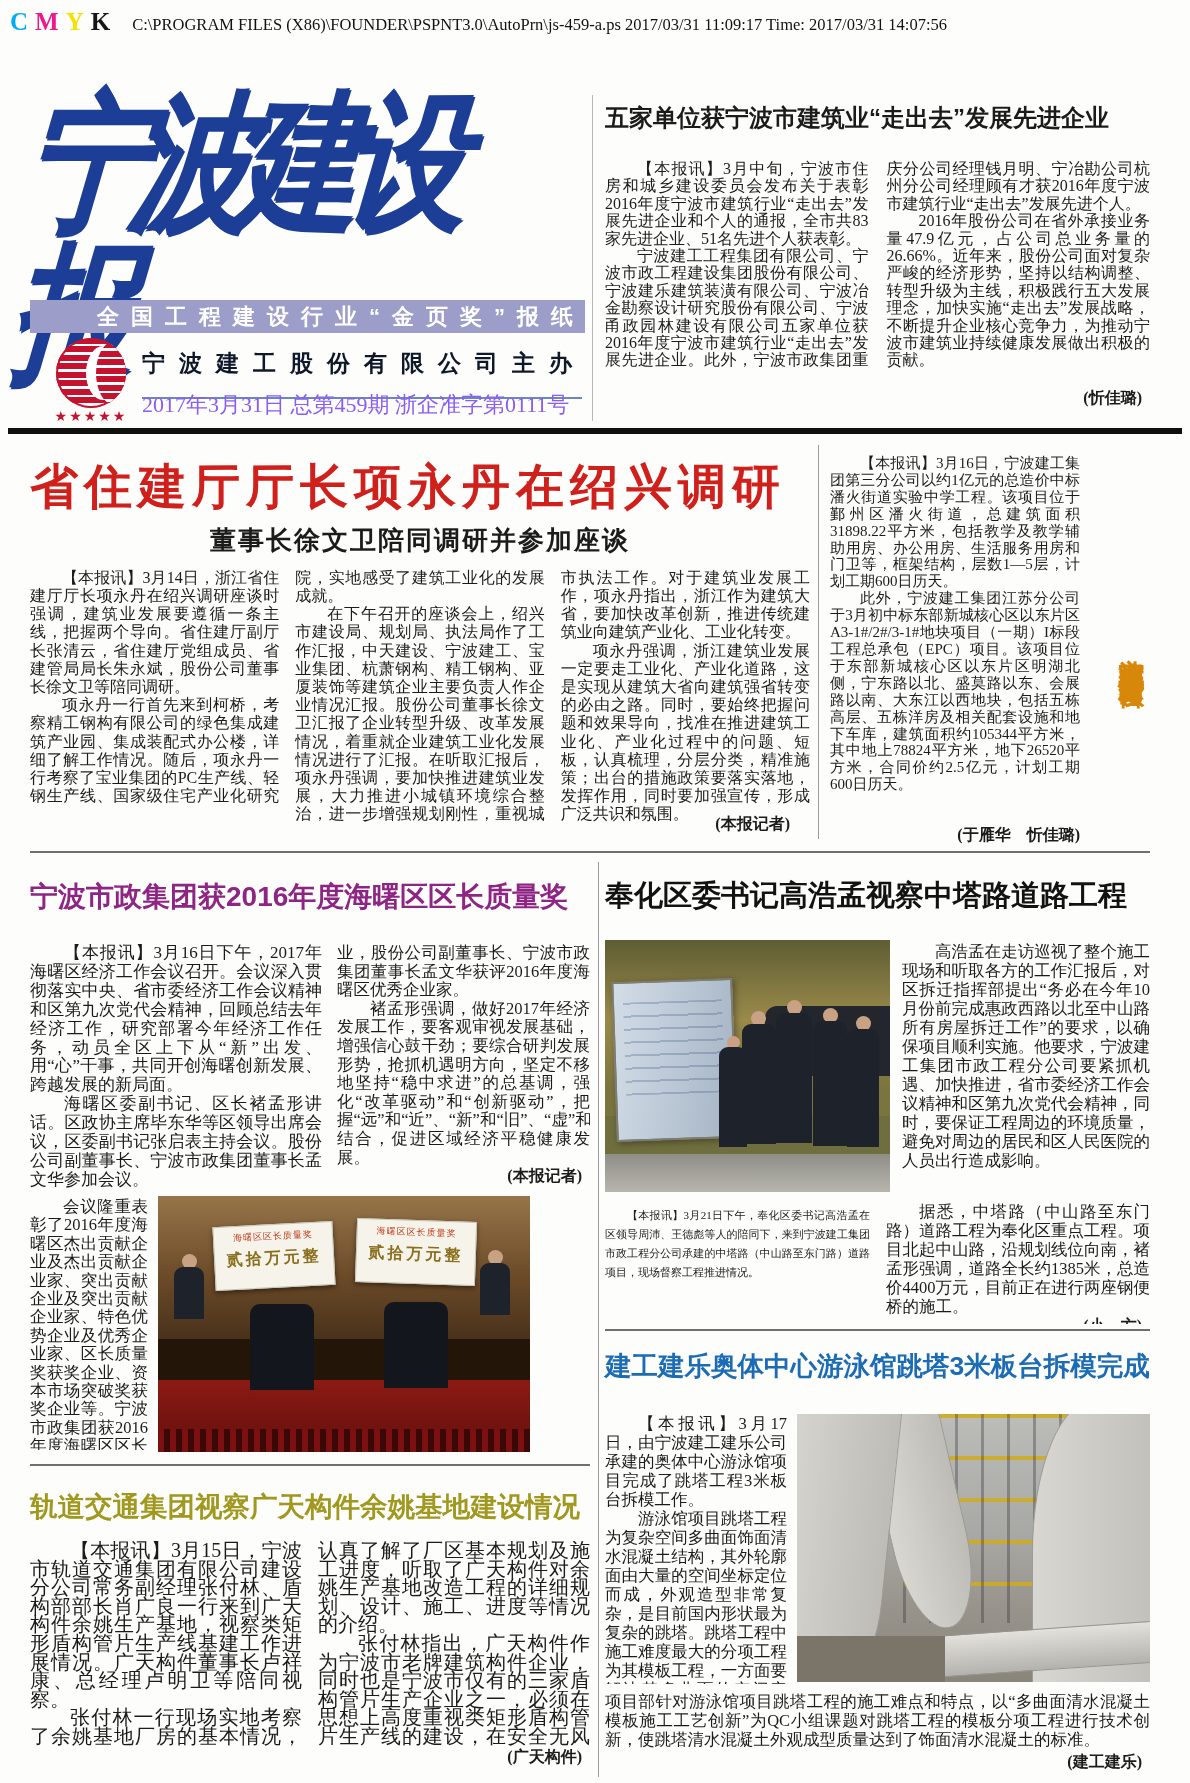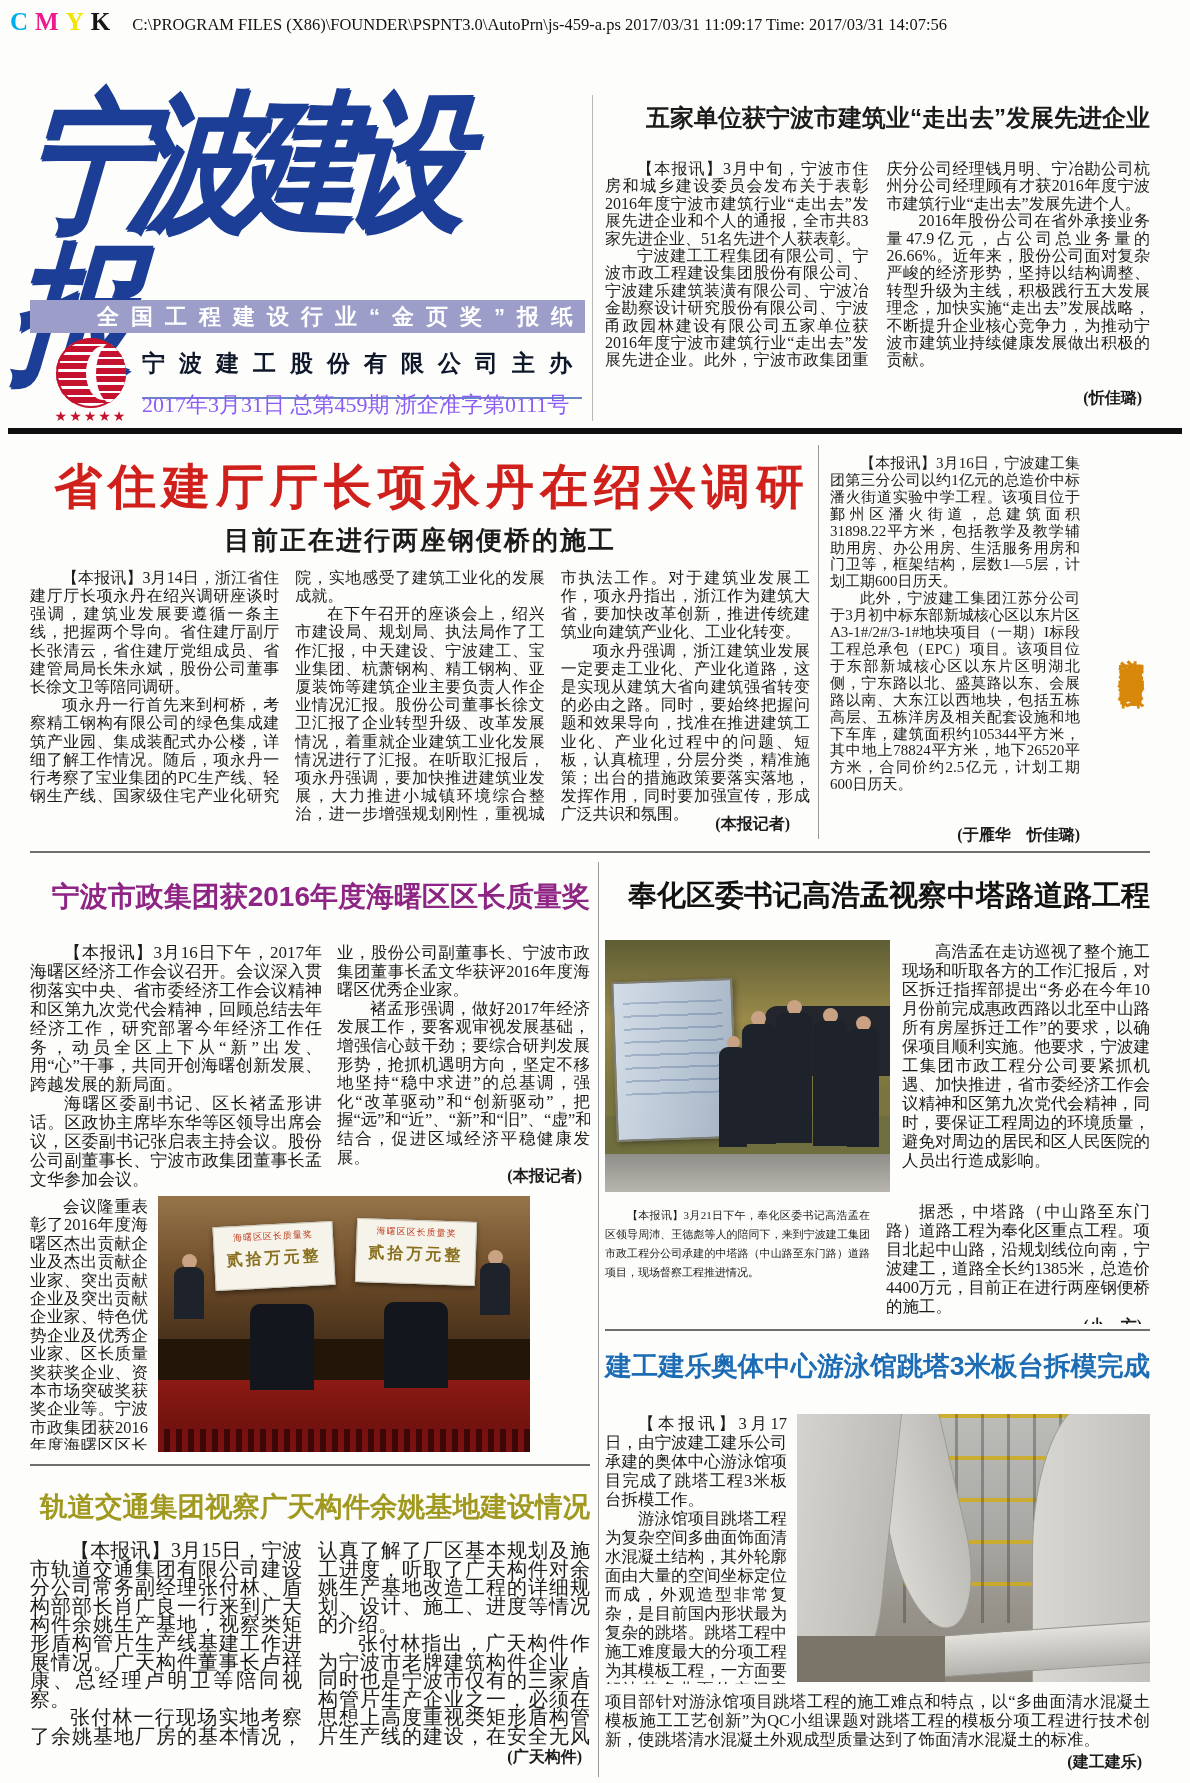--- a/index.html
+++ b/index.html
@@ -1,17 +1,17 @@
 <!DOCTYPE html>
 <html><head>
 <meta charset="utf-8">
 <style>
   html,body{margin:0;padding:0;}
   body{width:1190px;height:1783px;background:#fdfdfb;font-family:"Liberation Serif","DejaVu Serif",serif;color:#1b1b1b;position:relative;overflow:hidden;}
-  .hed{font-family:"Liberation Sans","DejaVu Sans",sans-serif;font-weight:900;text-align:right;white-space:nowrap;}
+  .hed{font-family:"Liberation Sans","DejaVu Sans",sans-serif;font-weight:900;text-align:left;white-space:nowrap;}
   .bodytxt{text-align:justify;}
   .bodytxt p{margin:0;text-indent:2em;}
   .bodytxt p.noind{text-indent:0;}
   .byline{text-align:right;font-weight:bold;font-size:16px;padding-right:8px;}
   .vline{position:absolute;width:1px;background:#9a9a9a;}
   .hline{position:absolute;height:2px;background:#6f6f6f;}
 
   
   .print-strip{position:absolute;top:8px;left:10px;right:10px;display:flex;align-items:baseline;font-size:17px;}
   .reg{font-size:25px;font-weight:bold;margin-right:7px;font-family:"Liberation Serif",serif;}
@@ -135,21 +135,21 @@
     <p>2016年股份公司在省外承接业务量47.9亿元，占公司总业务量的26.66%。近年来，股份公司面对复杂严峻的经济形势，坚持以结构调整、转型升级为主线，积极践行五大发展理念，加快实施“走出去”发展战略，不断提升企业核心竞争力，为推动宁波市建筑业持续健康发展做出积极的贡献。</p>
   </div>
   <div class="byline">(忻佳璐)</div>
 </div>
 
 <div class="blackbar"></div>
 
 <div class="sec2">
   <div class="lead">
     <div class="hed t">省住建厅厅长项永丹在绍兴调研</div>
-    <div class="st">目前正在进行两座钢便桥的施工</div>
+    <div class="st">董事长徐文卫陪同调研并参加座谈</div>
     <div class="bd bodytxt">
       <p>【本报讯】3月14日，浙江省住建厅厅长项永丹在绍兴调研座谈时强调，建筑业发展要遵循一条主线，把握两个导向。省住建厅副厅长张清云，省住建厅党组成员、省建管局局长朱永斌，股份公司董事长徐文卫等陪同调研。</p>
       <p>项永丹一行首先来到柯桥，考察精工钢构有限公司的绿色集成建筑产业园、集成装配式办公楼，详细了解工作情况。随后，项永丹一行考察了宝业集团的PC生产线、轻钢生产线、国家级住宅产业化研究院，实地感受了建筑工业化的发展成就。</p>
       <p>在下午召开的座谈会上，绍兴市建设局、规划局、执法局作了工作汇报，中天建设、宁波建工、宝业集团、杭萧钢构、精工钢构、亚厦装饰等建筑企业主要负责人作企业情况汇报。股份公司董事长徐文卫汇报了企业转型升级、改革发展情况，着重就企业建筑工业化发展情况进行了汇报。在听取汇报后，项永丹强调，要加快推进建筑业发展，大力推进小城镇环境综合整治，进一步增强规划刚性，重视城市执法工作。对于建筑业发展工作，项永丹指出，浙江作为建筑大省，要加快改革创新，推进传统建筑业向建筑产业化、工业化转变。</p>
       <p>项永丹强调，浙江建筑业发展一定要走工业化、产业化道路，这是实现从建筑大省向建筑强省转变的必由之路。同时，要始终把握问题和效果导向，找准在推进建筑工业化、产业化过程中的问题、短板，认真梳理，分层分类，精准施策；出台的措施政策要落实落地，发挥作用，同时要加强宣传，形成广泛共识和氛围。</p>
 
     </div>
     <div class="byline">(本报记者)</div>
   </div>
   <div class="vline" style="left:788px;top:5px;height:394px;"></div>
@@ -234,21 +234,21 @@
         <div class="b" style="height:100px;width:28px;"></div>
       </div>
   </div>
   <div class="rc bodytxt">
     <p>高浩孟在走访巡视了整个施工现场和听取各方的工作汇报后，对区拆迁指挥部提出“务必在今年10月份前完成惠政西路以北至中山路所有房屋拆迁工作”的要求，以确保项目顺利实施。他要求，宁波建工集团市政工程分公司要紧抓机遇、加快推进，省市委经济工作会议精神和区第九次党代会精神，同时，要保证工程周边的环境质量，避免对周边的居民和区人民医院的人员出行造成影响。</p>
   </div>
   <div class="lc2 bodytxt">
     <p>【本报讯】3月21日下午，奉化区委书记高浩孟在区领导周沛、王德彪等人的陪同下，来到宁波建工集团市政工程分公司承建的中塔路（中山路至东门路）道路项目，现场督察工程推进情况。</p>
   </div>
   <div class="rc2 bodytxt">
-    <p>据悉，中塔路（中山路至东门路）道路工程为奉化区重点工程。项目北起中山路，沿规划线位向南，宁波建工，道路全长约1385米，总造价4400万元，目前正在进行两座钢便桥的施工。</p>
+    <p>据悉，中塔路（中山路至东门路）道路工程为奉化区重点工程。项目北起中山路，沿规划线位向南，褚孟形强调，道路全长约1385米，总造价4400万元，目前正在进行两座钢便桥的施工。</p>
     <div class="byline">(小　方)</div>
   </div>
 </div>
 
 <div class="hline" style="left:30px;top:1464px;width:560px;"></div>
 <div class="hline" style="left:605px;top:1329px;width:545px;"></div>
 
 <div class="a6">
   <div class="hed t">轨道交通集团视察广天构件余姚基地建设情况</div>
   <div class="bd bodytxt">

